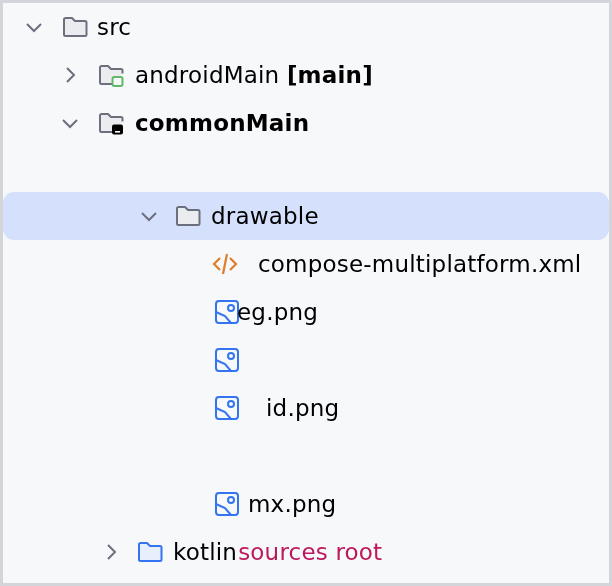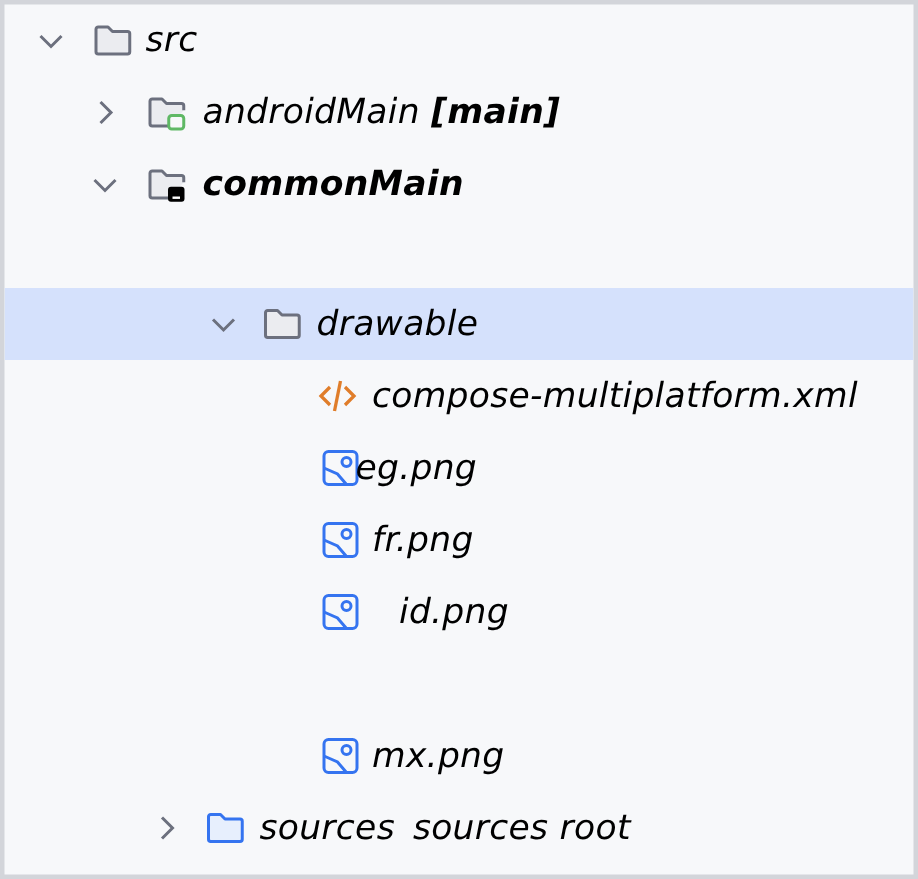--- a/index.html
+++ b/index.html
@@ -13,28 +13,27 @@
     width: 606px; height: 580px;
     background: #f7f8fa;
     border: 3px solid #d3d5da;
     overflow: hidden;
   }
   .row {
     position: absolute; left: 0; right: 0; height: 48px;
     display: flex; align-items: center;
     font-size: 23px; color: #000000;
     white-space: nowrap;
-    font-style: italic;
   }
-  .row.selected { background: #d5e1fc; }
+  .row.selected { background: #d5e1fc; border-radius: 11px; }
   .chev { position: absolute; width: 24px; height: 24px; top: 12px; }
   .icon { position: absolute; width: 28px; height: 28px; top: 10px; }
   .label { position: absolute; top: 0; line-height: 48px; letter-spacing: 0.2px; }
   .bold { font-weight: bold; }
-  .hint { color: #000000; margin-left: 12px; }
+  .hint { color: #be185d; margin-left: 1px; }
 </style>
 </head>
 <body>
 
 <div class="panel">
 
   <div class="row" style="top:0px;">
     <svg class="chev" style="left:19px;" viewBox="0 0 24 24">
         <path d="M5 9 L12 16 L19 9" fill="none" stroke="#6c707e" stroke-width="2"></path>
       </svg>
@@ -77,39 +76,38 @@
       </svg>
     <span class="label" style="left:208px;">drawable</span>
   </div>
 
   <div class="row" style="top:237px;">
     <svg class="icon" style="left:208px;" viewBox="0 0 28 28">
         <path d="M9 8 L3 14 L9 20" fill="none" stroke="#e07d2a" stroke-width="2.2"></path>
         <path d="M19 8 L25 14 L19 20" fill="none" stroke="#e07d2a" stroke-width="2.2"></path>
         <path d="M16 4 L12 24" fill="none" stroke="#e07d2a" stroke-width="2.2"></path>
       </svg>
-    <span class="label" style="left:245px;">compose-multiplatform.xml</span>
+    <span class="label" style="left:255px;">compose-multiplatform.xml</span>
   </div>
 
   <div class="row" style="top:285px;">
     <svg class="icon" style="left:210px;" viewBox="0 0 28 28">
         <rect x="3" y="3" width="22" height="22" rx="3" fill="#f7f8fa" stroke="#3574f0" stroke-width="2"></rect>
         <circle cx="18" cy="10" r="3" fill="none" stroke="#3574f0" stroke-width="2"></circle>
         <path d="M3 14 L12 18 L18 25" fill="none" stroke="#3574f0" stroke-width="2"></path>
       </svg>
     <span class="label" style="left:234px;">eg.png</span>
   </div>
 
   <div class="row" style="top:333px;">
     <svg class="icon" style="left:210px;" viewBox="0 0 28 28">
         <rect x="3" y="3" width="22" height="22" rx="3" fill="#f7f8fa" stroke="#3574f0" stroke-width="2"></rect>
         <circle cx="18" cy="10" r="3" fill="none" stroke="#3574f0" stroke-width="2"></circle>
         <path d="M3 14 L12 18 L18 25" fill="none" stroke="#3574f0" stroke-width="2"></path>
       </svg>
-    <span class="label" style="left:245px;">fr.png</span>
   </div>
 
   <div class="row" style="top:381px;">
     <svg class="icon" style="left:210px;" viewBox="0 0 28 28">
         <rect x="3" y="3" width="22" height="22" rx="3" fill="#f7f8fa" stroke="#3574f0" stroke-width="2"></rect>
         <circle cx="18" cy="10" r="3" fill="none" stroke="#3574f0" stroke-width="2"></circle>
         <path d="M3 14 L12 18 L18 25" fill="none" stroke="#3574f0" stroke-width="2"></path>
       </svg>
     <span class="label" style="left:245px;margin-left:18px;">id.png</span>
   </div>
@@ -124,16 +122,16 @@
     <span class="label" style="left:245px;">mx.png</span>
   </div>
 
   <div class="row" style="top:525px;">
     <svg class="chev" style="left:96px;" viewBox="0 0 24 24">
         <path d="M9 5 L16 12 L9 19" fill="none" stroke="#6c707e" stroke-width="2"></path>
       </svg>
     <svg class="icon" style="left:133px;" viewBox="0 0 28 28">
         <path d="M3 6.5 a1.5 1.5 0 0 1 1.5-1.5 h6.5 l3 3 h10 a1.5 1.5 0 0 1 1.5 1.5 v12 a1.5 1.5 0 0 1 -1.5 1.5 h-19.5 a1.5 1.5 0 0 1 -1.5-1.5 z" fill="#e7effd" stroke="#3574f0" stroke-width="2" stroke-linejoin="round"></path>
       </svg>
-    <span class="label" style="left:170px;"><span>sources</span><span class="hint">sources root</span></span>
+    <span class="label" style="left:170px;"><span>kotlin</span><span class="hint">sources root</span></span>
   </div>
 
 </div>
 
 </body></html>

